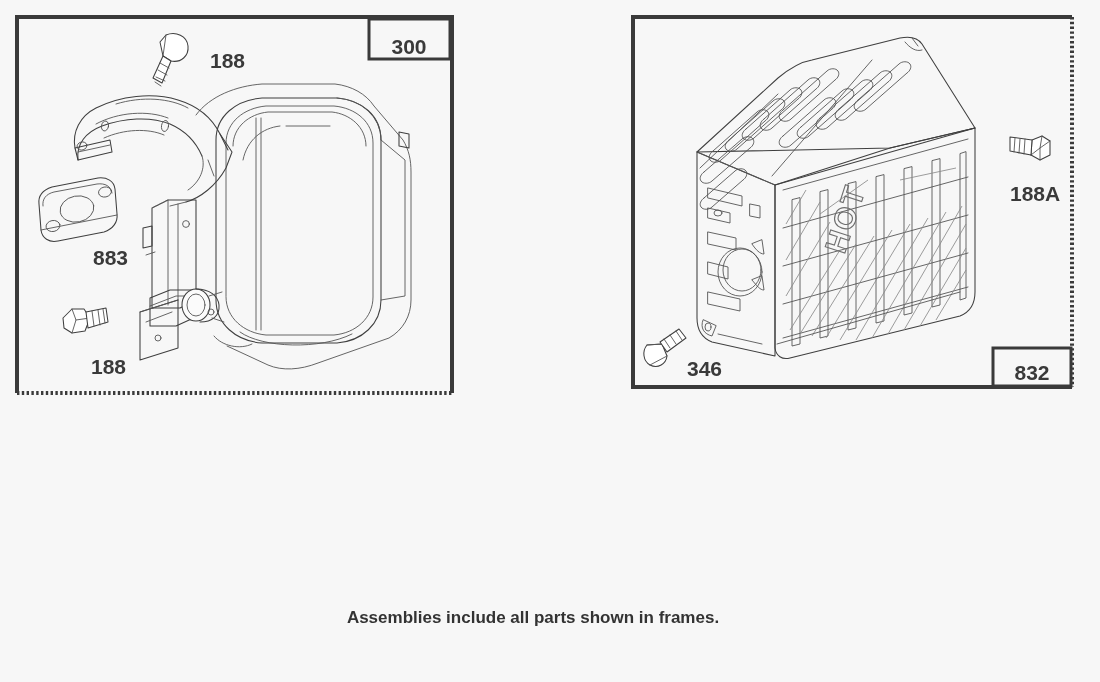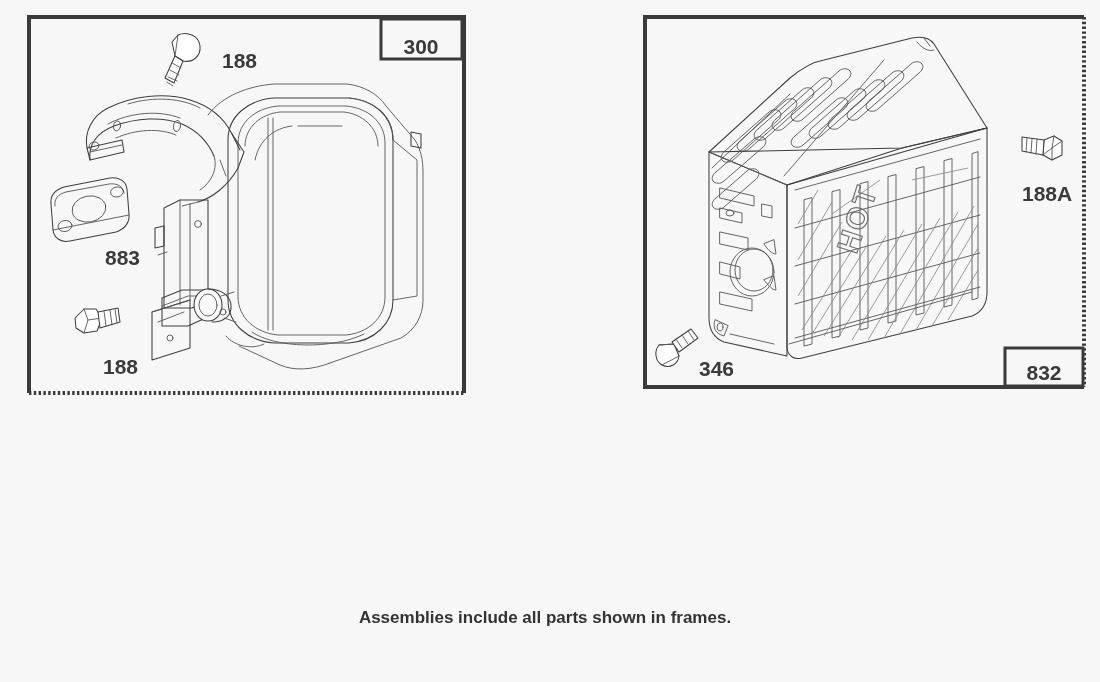--- a/index.html
+++ b/index.html
@@ -3,21 +3,21 @@
 <meta charset="utf-8">
 <style>
   html,body{margin:0;padding:0;}
   body{
     width:1100px;height:682px;
     background:#f7f7f7;
     font-family:"Liberation Sans", sans-serif;
     overflow:hidden;
     position:relative;
   }
-  #stage{position:absolute;inset:0;width:899px;height:682px;padding-left:12px;}
+  #stage{position:absolute;inset:0;width:899px;height:682px;}
   svg{display:block;}
   .lbl{
     font-family:"Liberation Sans", sans-serif;
     font-weight:bold;
     fill:#3a3a3a;
   }
   .lbl-part{font-size:21px;}
   .lbl-ref{font-size:21px;}
   .caption{
     font-family:"Liberation Sans", sans-serif;

